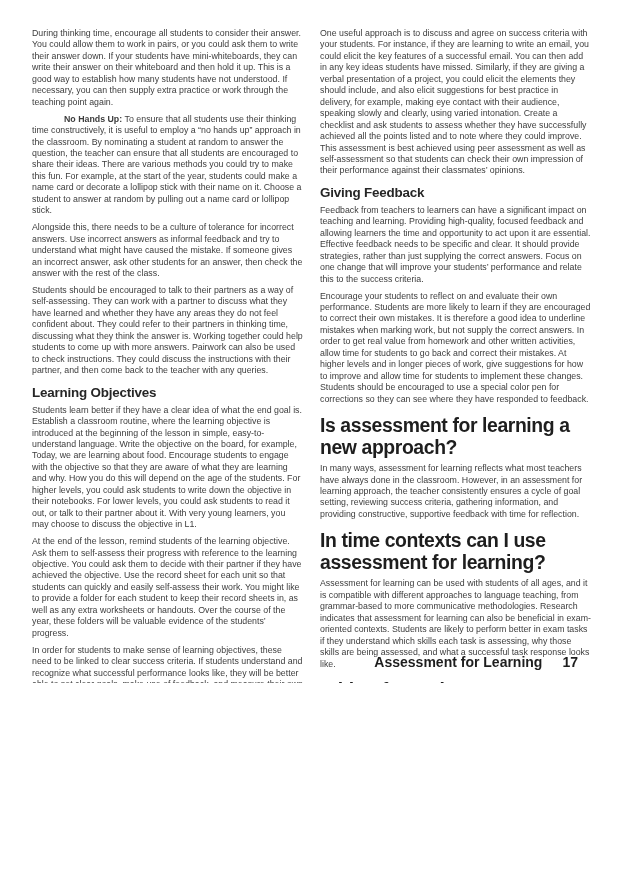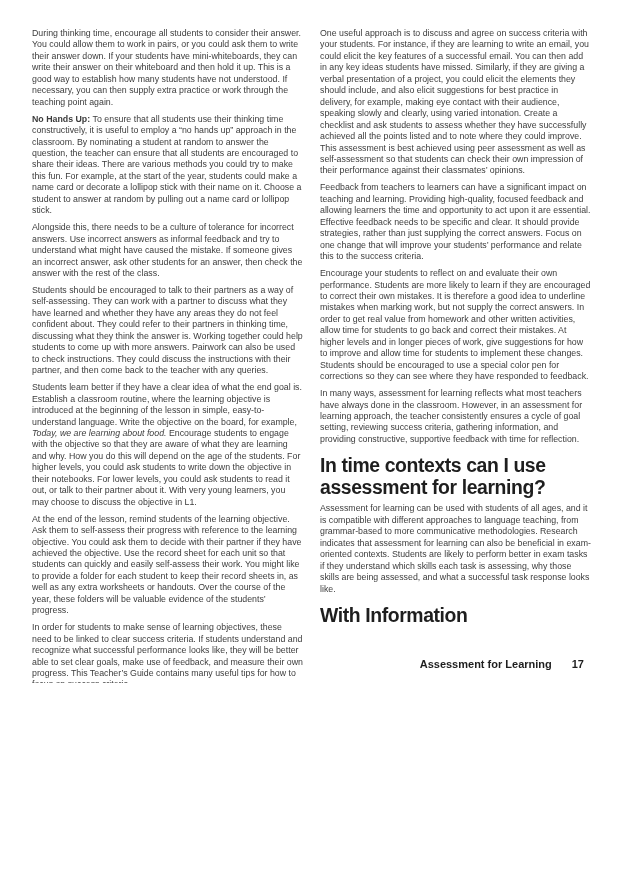--- a/index.html
+++ b/index.html
@@ -34,51 +34,54 @@
     letter-spacing: -0.2px;
   }
   h2.question {
     font-size: 19.4px;
     line-height: 21.5px;
     font-weight: bold;
     margin: 10px 0 5px 0;
     color: #1e1e1e;
     letter-spacing: -0.4px;
   }
-  .b { font-weight: bold; }
-  .i { font-style: italic; }
+  .b { font-weight: bold; margin-left: 32px; }
+  .i { }
   .footer {
     position: absolute;
-    right: 36px; bottom: 13px;
-    font-size: 11px;
+    right: 42px; bottom: 13px;
+    font-size: 14px;
     font-weight: bold;
     color: #1e1e1e;
     white-space: nowrap;
     margin-left: 48px;
   }
   .footer .num { margin-left: 20px; }
 </style>
 </head>
 <body>
 
 <div class="page">
   <div class="content">
     <div class="col">
         <p class="body"><span>During thinking time, encourage all students to consider their answer. You could allow them to work in pairs, or you could ask them to write their answer down. If your students have mini-whiteboards, they can write their answer on their whiteboard and then hold it up. This is a good way to establish how many students have not understood. If necessary, you can then supply extra practice or work through the teaching point again.</span></p>
         <p class="body"><span class="b">No Hands Up: </span><span>To ensure that all students use their thinking time constructively, it is useful to employ a “no hands up” approach in the classroom. By nominating a student at random to answer the question, the teacher can ensure that all students are encouraged to share their ideas. There are various methods you could try to make this fun. For example, at the start of the year, students could make a name card or decorate a lollipop stick with their name on it. Choose a student to answer at random by pulling out a name card or lollipop stick.</span></p>
         <p class="body"><span>Alongside this, there needs to be a culture of tolerance for incorrect answers. Use incorrect answers as informal feedback and try to understand what might have caused the mistake. If someone gives an incorrect answer, ask other students for an answer, then check the answer with the rest of the class.</span></p>
         <p class="body"><span>Students should be encouraged to talk to their partners as a way of self-assessing. They can work with a partner to discuss what they have learned and whether they have any areas they do not feel confident about. They could refer to their partners in thinking time, discussing what they think the answer is. Working together could help students to come up with more answers. Pairwork can also be used to check instructions. They could discuss the instructions with their partner, and then come back to the teacher with any queries.</span></p>
+        <h3 class="section">Learning Objectives</h3>
         <p class="body"><span>Students learn better if they have a clear idea of what the end goal is. Establish a classroom routine, where the learning objective is introduced at the beginning of the lesson in simple, easy-to-understand language. Write the objective on the board, for example, </span><span class="i">Today, we are learning about food.</span><span> Encourage students to engage with the objective so that they are aware of what they are learning and why. How you do this will depend on the age of the students. For higher levels, you could ask students to write down the objective in their notebooks. For lower levels, you could ask students to read it out, or talk to their partner about it. With very young learners, you may choose to discuss the objective in L1.</span></p>
         <p class="body"><span>At the end of the lesson, remind students of the learning objective. Ask them to self-assess their progress with reference to the learning objective. You could ask them to decide with their partner if they have achieved the objective. Use the record sheet for each unit so that students can quickly and easily self-assess their work. You might like to provide a folder for each student to keep their record sheets in, as well as any extra worksheets or handouts. Over the course of the year, these folders will be valuable evidence of the students’ progress.</span></p>
         <p class="body"><span>In order for students to make sense of learning objectives, these need to be linked to clear success criteria. If students understand and recognize what successful performance looks like, they will be better able to set clear goals, make use of feedback, and measure their own progress. This Teacher’s Guide contains many useful tips for how to focus on success criteria.</span></p>
       </div>
     <div class="col">
         <p class="body"><span>One useful approach is to discuss and agree on success criteria with your students. For instance, if they are learning to write an email, you could elicit the key features of a successful email. You can then add in any key ideas students have missed. Similarly, if they are giving a verbal presentation of a project, you could elicit the elements they should include, and also elicit suggestions for best practice in delivery, for example, making eye contact with their audience, speaking slowly and clearly, using varied intonation. Create a checklist and ask students to assess whether they have successfully achieved all the points listed and to note where they could improve. This assessment is best achieved using peer assessment as well as self-assessment so that students can check their own impression of their performance against their classmates’ opinions.</span></p>
+        <h3 class="section">Giving Feedback</h3>
         <p class="body"><span>Feedback from teachers to learners can have a significant impact on teaching and learning. Providing high-quality, focused feedback and allowing learners the time and opportunity to act upon it are essential. Effective feedback needs to be specific and clear. It should provide strategies, rather than just supplying the correct answers. Focus on one change that will improve your students’ performance and relate this to the success criteria.</span></p>
         <p class="body"><span>Encourage your students to reflect on and evaluate their own performance. Students are more likely to learn if they are encouraged to correct their own mistakes. It is therefore a good idea to underline mistakes when marking work, but not supply the correct answers. In order to get real value from homework and other written activities, allow time for students to go back and correct their mistakes. At higher levels and in longer pieces of work, give suggestions for how to improve and allow time for students to implement these changes. Students should be encouraged to use a special color pen for corrections so they can see where they have responded to feedback.</span></p>
+        <h2 class="question">Is assessment for learning a new approach?</h2>
         <p class="body"><span>In many ways, assessment for learning reflects what most teachers have always done in the classroom. However, in an assessment for learning approach, the teacher consistently ensures a cycle of goal setting, reviewing success criteria, gathering information, and providing constructive, supportive feedback with time for reflection.</span></p>
         <h2 class="question">In time contexts can I use assessment for learning?</h2>
         <p class="body"><span>Assessment for learning can be used with students of all ages, and it is compatible with different approaches to language teaching, from grammar-based to more communicative methodologies. Research indicates that assessment for learning can also be beneficial in exam-oriented contexts. Students are likely to perform better in exam tasks if they understand which skills each task is assessing, why those skills are being assessed, and what a successful task response looks like.</span></p>
         <h2 class="question">With Information</h2>
       </div>
   </div>
   <div class="footer">
     <span>Assessment for Learning</span><span class="num">17</span>
   </div>
 </div>

